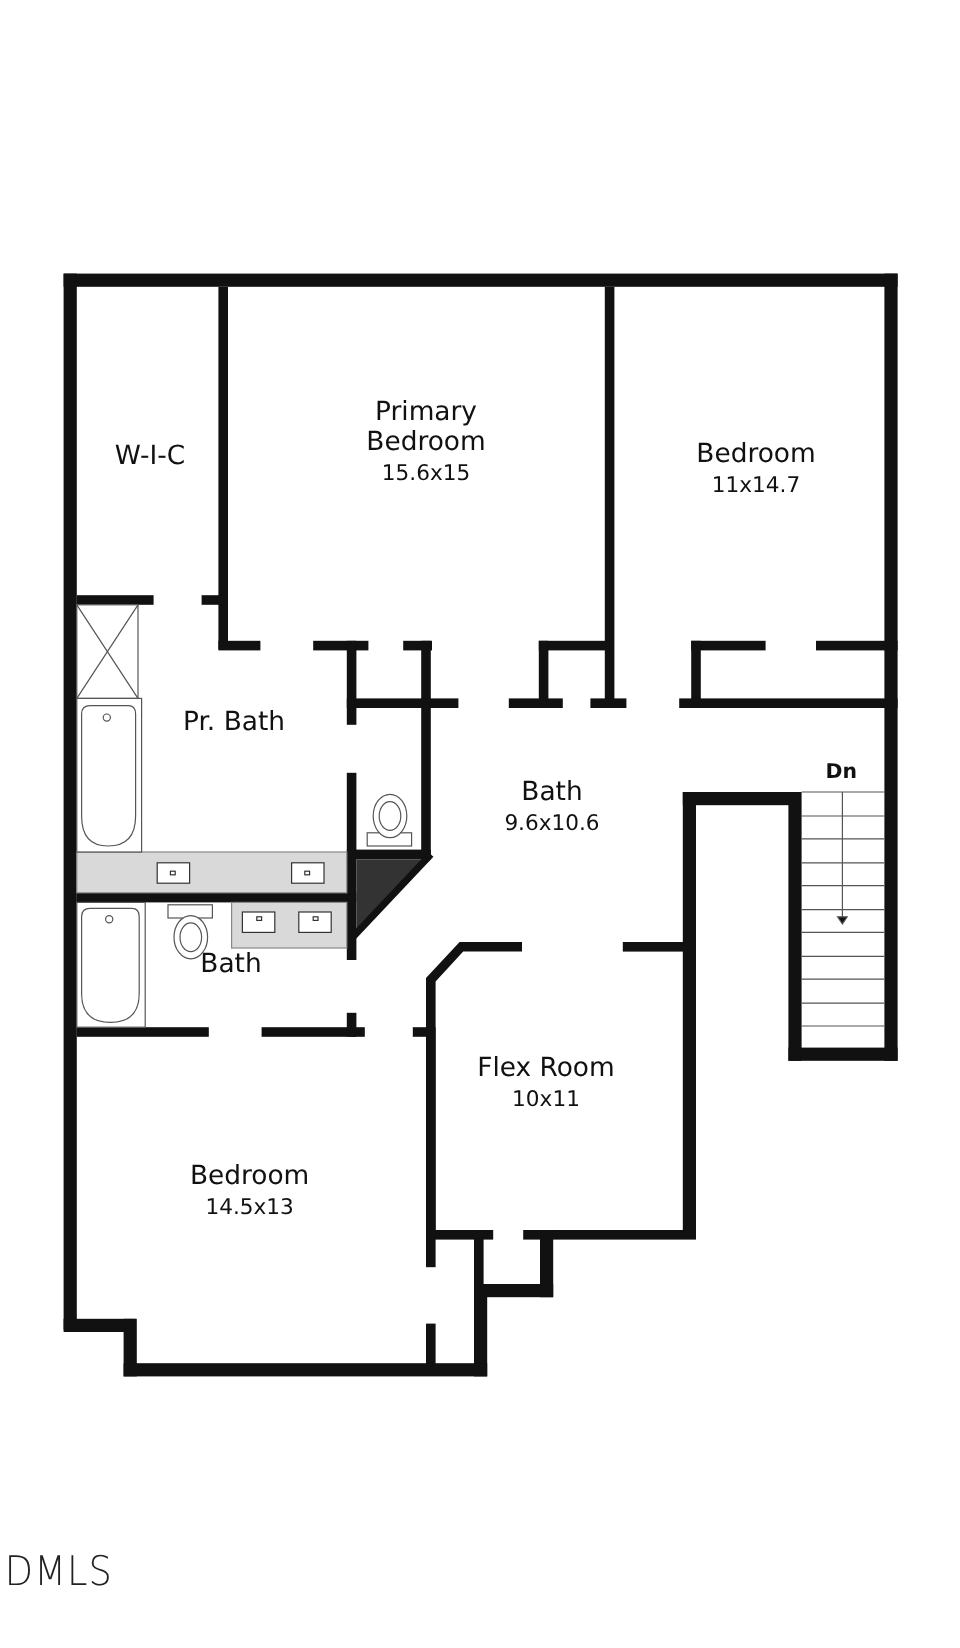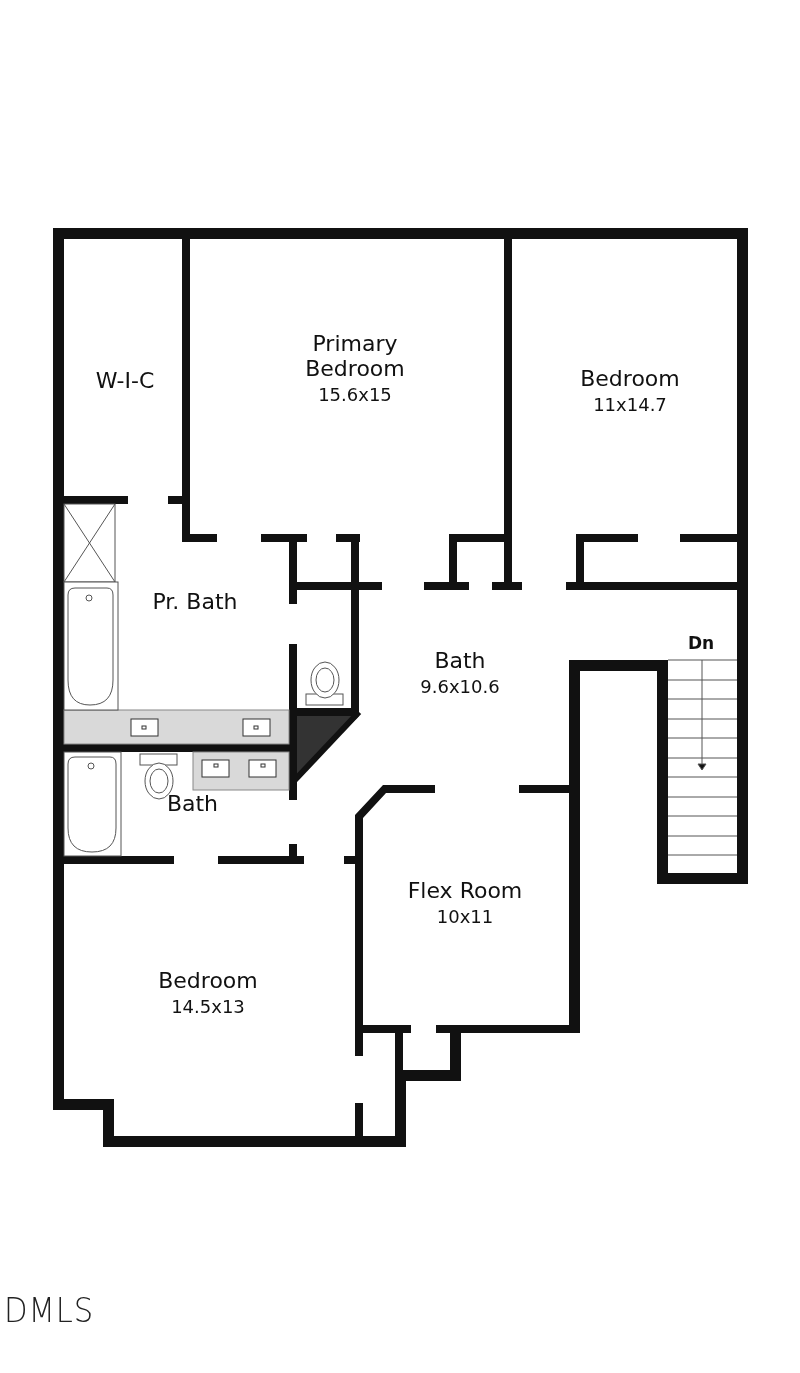--- a/index.html
+++ b/index.html
@@ -155,21 +155,21 @@
 <div class="label" style="left:130px; top:590px; width:130px;">
   <span class="name">Pr. Bath</span>
 </div>
 <div class="label" style="left:390px; top:649px; width:140px;">
   <span class="name">Bath</span>
   <span class="dim">9.6x10.6</span>
 </div>
 <div class="label" style="left:145px; top:792px; width:95px;">
   <span class="name">Bath</span>
 </div>
-<div class="label" style="left:390px; top:879px; width:150px;">
+<div class="label" style="left:380px; top:879px; width:150px;">
   <span class="name">Flex Room</span>
   <span class="dim">10x11</span>
 </div>
 <div class="label" style="left:133px; top:969px; width:150px;">
   <span class="name">Bedroom</span>
   <span class="dim">14.5x13</span>
 </div>
 
 <div class="dn" style="left:688px; top:633px;">Dn</div>
 

